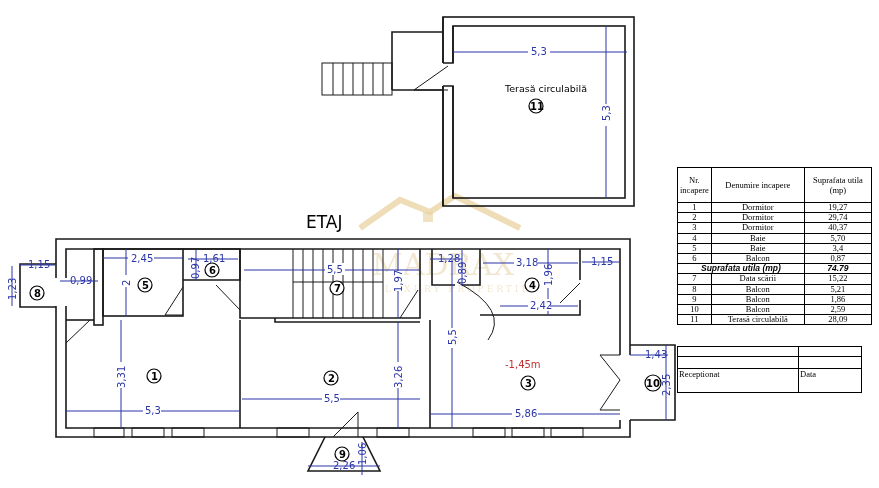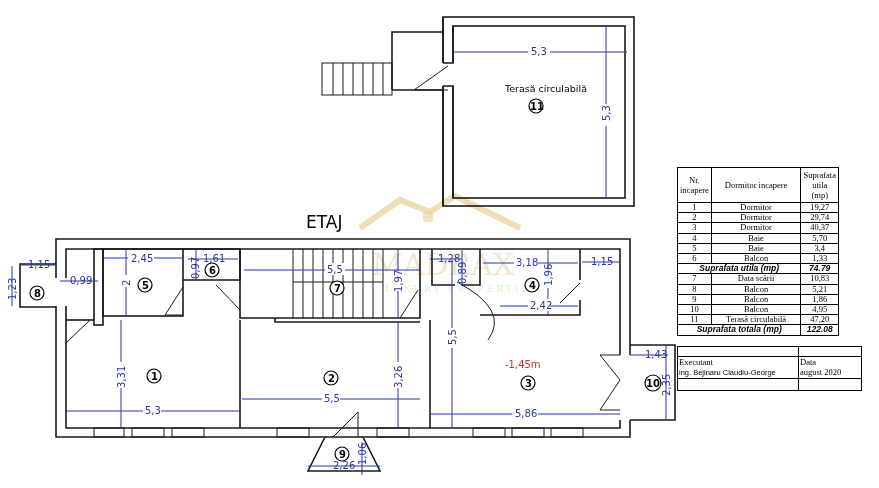--- a/index.html
+++ b/index.html
@@ -10,21 +10,21 @@
   .dim { stroke:#2a35a8; stroke-width:1; fill:none; }
   .dimtxt { fill:#2a35a8; font-family:"DejaVu Sans", sans-serif; font-size:10px; }
   .roomnum { fill:#000; font-family:"DejaVu Sans", sans-serif; font-size:10px; font-weight:bold; }
   .circle { fill:#fff; stroke:#000; stroke-width:1.2; }
   .label { fill:#000; font-family:"DejaVu Sans", sans-serif; font-size:9.5px; }
   .title { fill:#000; font-family:"DejaVu Sans", sans-serif; font-size:17px; }
   .level { fill:#c03030; font-family:"DejaVu Sans", sans-serif; font-size:10px; }
   .wm { fill:none; stroke:#e8cf9a; stroke-width:6; opacity:0.7; }
   .wmtxt { fill:#e6d3a8; font-family:"DejaVu Serif", serif; opacity:0.55; }
 
-  #legend { position:absolute; left:677px; top:167px; width:162px; border-collapse:collapse; font-family:"Liberation Serif", serif; font-size:8.5px; color:#000;padding-left:37px; }
+  #legend { position:absolute; left:677px; top:167px; width:195px; border-collapse:collapse; font-family:"Liberation Serif", serif; font-size:8.5px; color:#000;padding-left:37px; }
   #legend td { border:1px solid #000; padding:0 2px; text-align:center; line-height:9.2px; height:9.2px; }
   #legend .hdr td { height:34px; line-height:10px; }
   #legend .sum td { font-family:"Liberation Sans", sans-serif; font-weight:bold; font-style:italic; font-size:8.5px; }
   #sig { position:absolute; left:677px; top:346px; width:185px; border-collapse:collapse; font-family:"Liberation Serif", serif; font-size:8.5px; color:#000; }
   #sig td { border:1px solid #000; padding:0 1px; text-align:left; vertical-align:top; line-height:10px; }
   #sig .name { font-family:"Liberation Sans", sans-serif; font-size:7.5px; }
 </style>
 </head>
 <body>
 
@@ -232,21 +232,21 @@
     <text class="roomnum" x="646" y="387" font-size="9">10</text>
   </g>
 
   <text class="level" x="505" y="368">-1,45m</text>
 </svg>
 
 <table id="legend">
   <tbody>
       <tr class="hdr">
     <td style="width:28px">Nr. incapere</td>
-    <td style="width:88px">Dormitor incapere</td>
+    <td style="width:88px">Denumire incapere</td>
     <td>Suprafata utila (mp)</td>
   </tr>
   <tr>
         <td>1</td>
         <td>Dormitor</td>
         <td>19,27</td>
       </tr>
   <tr>
         <td>2</td>
         <td>Dormitor</td>
@@ -263,66 +263,62 @@
         <td>5,70</td>
       </tr>
   <tr>
         <td>5</td>
         <td>Baie</td>
         <td>3,4</td>
       </tr>
   <tr>
         <td>6</td>
         <td>Balcon</td>
-        <td>1,33</td>
+        <td>0,87</td>
       </tr>
   <tr class="sum">
         <td colspan="2">Suprafata utila (mp)</td>
         <td>74.79</td>
       </tr>
   <tr>
         <td>7</td>
         <td>Data scării</td>
-        <td>10,83</td>
+        <td>15,22</td>
       </tr>
   <tr>
         <td>8</td>
         <td>Balcon</td>
         <td>5,21</td>
       </tr>
   <tr>
         <td>9</td>
         <td>Balcon</td>
         <td>1,86</td>
       </tr>
   <tr>
         <td>10</td>
         <td>Balcon</td>
-        <td>4,95</td>
+        <td>2,59</td>
       </tr>
   <tr>
         <td>11</td>
         <td>Terasă circulabilă</td>
-        <td>47,20</td>
-      </tr>
-  <tr class="sum">
-        <td colspan="2">Suprafata totala (mp)</td>
-        <td>122.08</td>
+        <td>28,09</td>
       </tr>
 </tbody>
   </table>
 
 <table id="sig">
   <tbody>
       <tr style="height:10px">
         <td style="width:118px"></td>
         <td></td>
       </tr>
-  <tr style="height:22px">
-    <td><span>Executant</span><br><span class="name">ing. Bejinaru Claudiu-George</span></td>
-    <td><span>Data</span><br><span>august 2020</span></td>
-  </tr>
   <tr style="height:12px">
         <td></td>
         <td></td>
       </tr>
+  <tr style="height:24px">
+    <td>Receptionat</td>
+    <td>Data</td>
+  </tr>
 </tbody>
   </table>
 
 </body></html>

